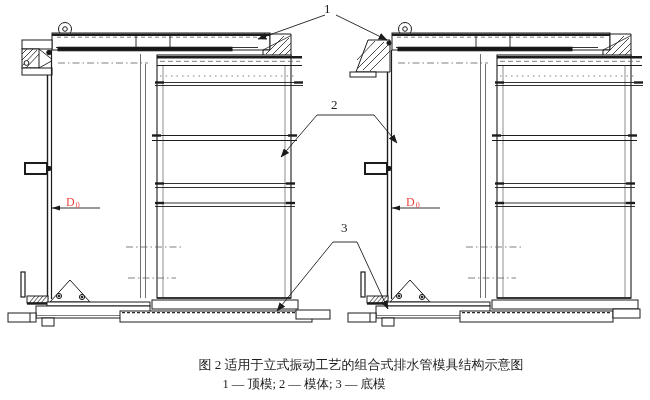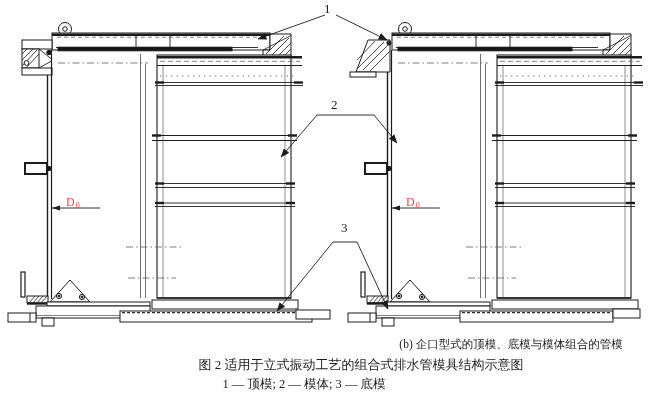--- a/index.html
+++ b/index.html
@@ -208,16 +208,15 @@
       </g>
   </svg>
 
   <div class="callout" style="left:324px;top:2px;">1</div>
   <div class="callout" style="left:331px;top:98px;">2</div>
   <div class="callout" style="left:341px;top:221px;">3</div>
 
   <div class="dim" style="left:66px;top:194px;"><span>D</span><span class="sub">0</span></div>
   <div class="dim" style="left:406px;top:194px;"><span>D</span><span class="sub">0</span></div>
 
-  <div class="subcaption b">(b) 企口型式的顶模、底模与模体组合的管模</div>
   <div class="figtitle">图 2  适用于立式振动工艺的组合式排水管模具结构示意图</div>
   <div class="figlegend">1 — 顶模; 2 — 模体; 3 — 底模</div>
 </div>
 
 </body></html>

